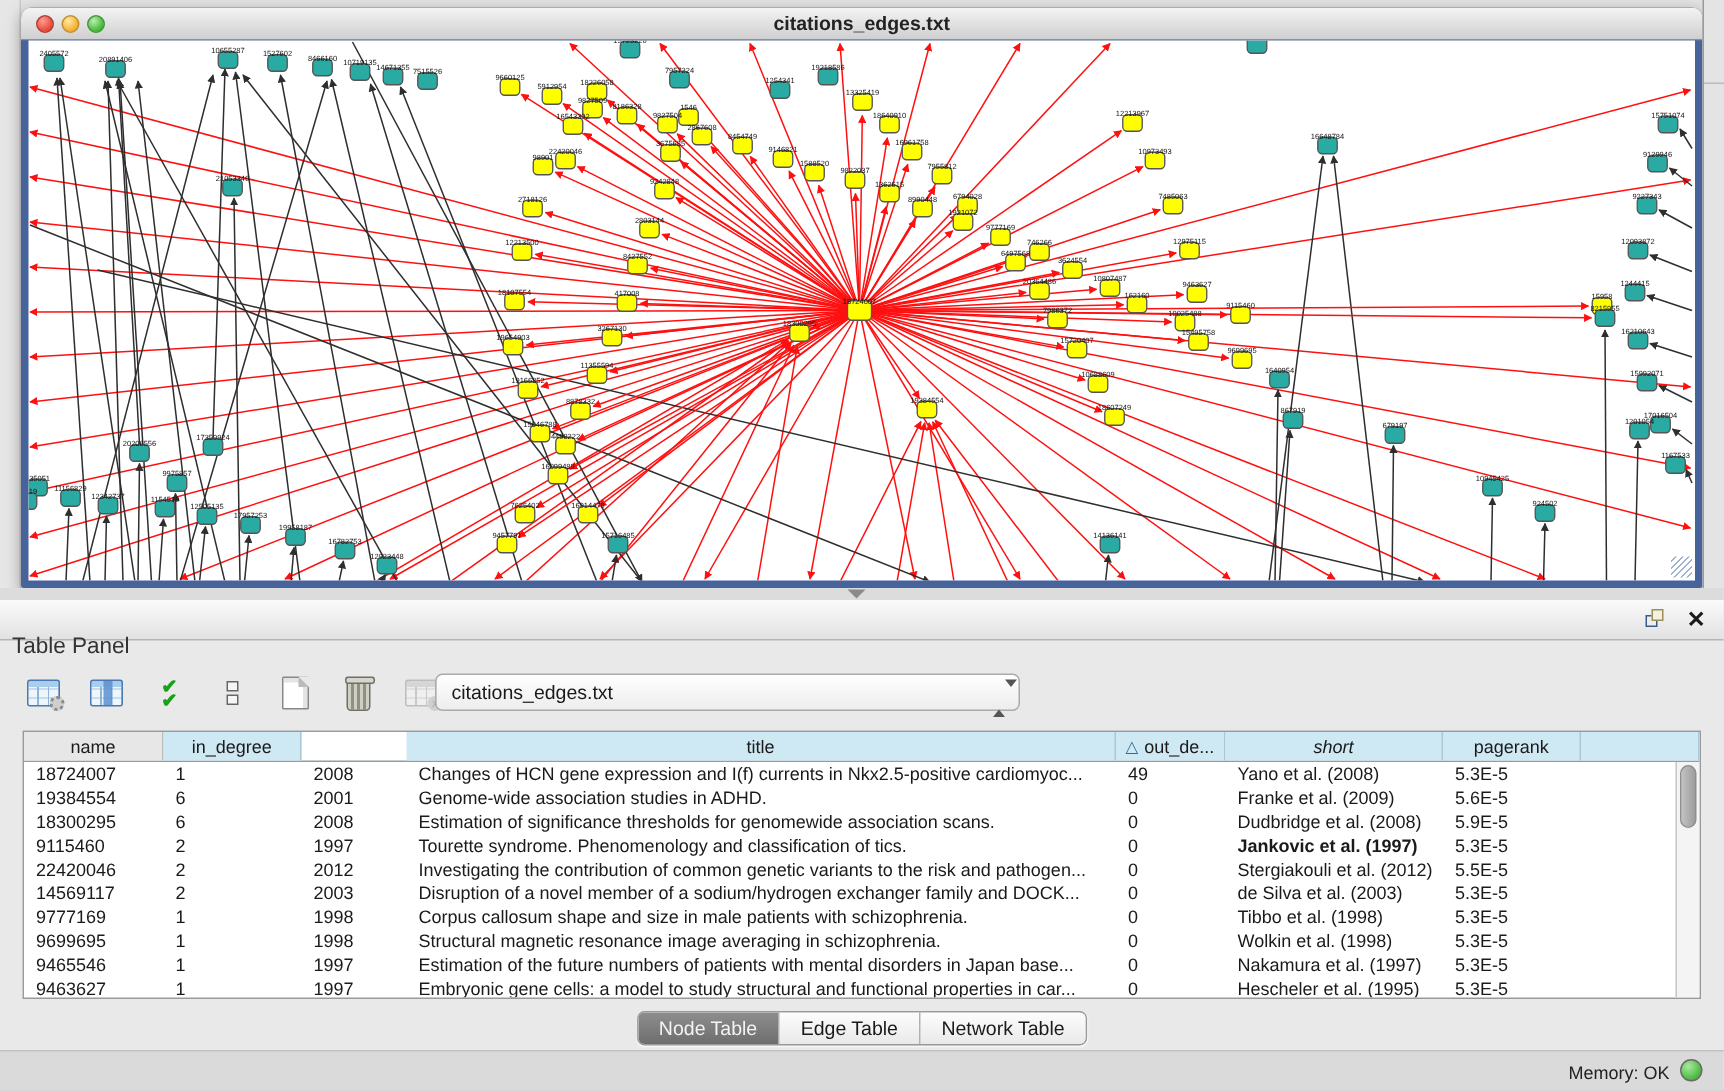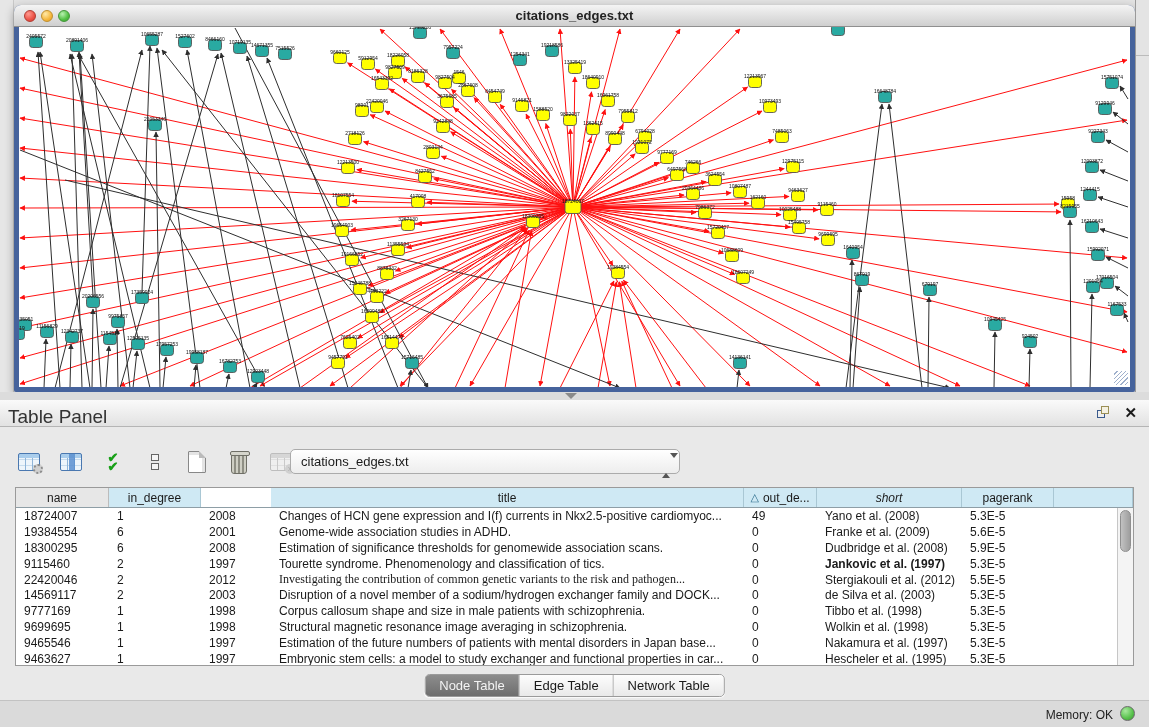--- a/index.html
+++ b/index.html
@@ -32,21 +32,21 @@
 
   
   #splitter { left:0; top:392px; width:1149px; height:8px; background:#dcdcdc; }
   #splitter-handle { position:absolute; left:565px; top:1px; width:0; height:0;
     border-left:6px solid transparent; border-right:6px solid transparent; border-top:6px solid #8a8a8a; }
 
   
   #table-panel { left:0; top:400px; width:1149px; height:327px; background:#e9e9e9; }
   #panel-header { position:absolute; left:0; top:0; width:100%; height:27px;
     background:linear-gradient(#fafafa,#e2e2e2); border-bottom:1px solid #b5b5b5; }
-  #panel-title { position:absolute; left:8px; top:6px; font-size:19px; color:#333; }
+  #panel-title { position:absolute; left:8px; top:22px; font-size:15px; color:#333; }
   #float-icon { position:absolute; right:38px; top:6px; width:14px; height:14px; }
   #float-icon .sq1 { position:absolute; left:0; top:4px; width:8px; height:8px; border:1px solid #3a5a8c; background:#eee; }
   #float-icon .sq2 { position:absolute; left:4px; top:0; width:8px; height:8px; border:1px solid #9b8f55; background:#f4f1e2; }
   #close-icon { position:absolute; right:12px; top:4px; font-size:15px; font-weight:bold; color:#1a1a1a; cursor:default; }
 
   
   #toolbar { position:absolute; left:14px; top:42px; height:40px; display:flex; align-items:center; gap:12px; }
   .tool-btn { width:30px; height:30px; display:flex; align-items:center; justify-content:center; }
   .grid-ico { width:22px; height:18px; border:1px solid #4a78b0; border-radius:2px; position:relative;
     background:
@@ -652,21 +652,21 @@
           <div class="td" style="width: 70px;">1997</div>
           <div class="td" style="width: 473px;">Tourette syndrome. Phenomenology and classification of tics.</div>
           <div class="td" style="width: 73px;">0</div>
           <div class="td" style="width: 145px; font-weight: bold;">Jankovic et al. (1997)</div>
           <div class="td" style="width: 92px;">5.3E-5</div>
         </div>
         <div class="tr">
           <div class="td" style="width: 93px;">22420046</div>
           <div class="td" style="width: 92px;">2</div>
           <div class="td" style="width: 70px;">2012</div>
-          <div class="td" style="width: 473px; font-family: Liberation Serif, serif;">Investigating the contribution of common genetic variants to the risk and pathogen...</div>
+          <div class="td" style="width: 473px;">Investigating the contribution of common genetic variants to the risk and pathogen...</div>
           <div class="td" style="width: 73px;">0</div>
           <div class="td" style="width: 145px;">Stergiakouli et al. (2012)</div>
           <div class="td" style="width: 92px;">5.5E-5</div>
         </div>
         <div class="tr">
           <div class="td" style="width: 93px;">14569117</div>
           <div class="td" style="width: 92px;">2</div>
           <div class="td" style="width: 70px;">2003</div>
           <div class="td" style="width: 473px;">Disruption of a novel member of a sodium/hydrogen exchanger family and DOCK...</div>
           <div class="td" style="width: 73px;">0</div>
@@ -697,21 +697,21 @@
           <div class="td" style="width: 70px;">1997</div>
           <div class="td" style="width: 473px;">Estimation of the future numbers of patients with mental disorders in Japan base...</div>
           <div class="td" style="width: 73px;">0</div>
           <div class="td" style="width: 145px;">Nakamura et al. (1997)</div>
           <div class="td" style="width: 92px;">5.3E-5</div>
         </div>
         <div class="tr">
           <div class="td" style="width: 93px;">9463627</div>
           <div class="td" style="width: 92px;">1</div>
           <div class="td" style="width: 70px;">1997</div>
-          <div class="td" style="width: 473px;">Embryonic stem cells: a model to study exchanger and functional properties in car...</div>
+          <div class="td" style="width: 473px;">Embryonic gene cells: a model to study structural and functional properties in car...</div>
           <div class="td" style="width: 73px;">0</div>
           <div class="td" style="width: 145px;">Hescheler et al. (1995)</div>
           <div class="td" style="width: 92px;">5.3E-5</div>
         </div>
       </div>
     <div id="vscroll">
       <div id="vthumb"></div>
     </div>
   </div>
 

